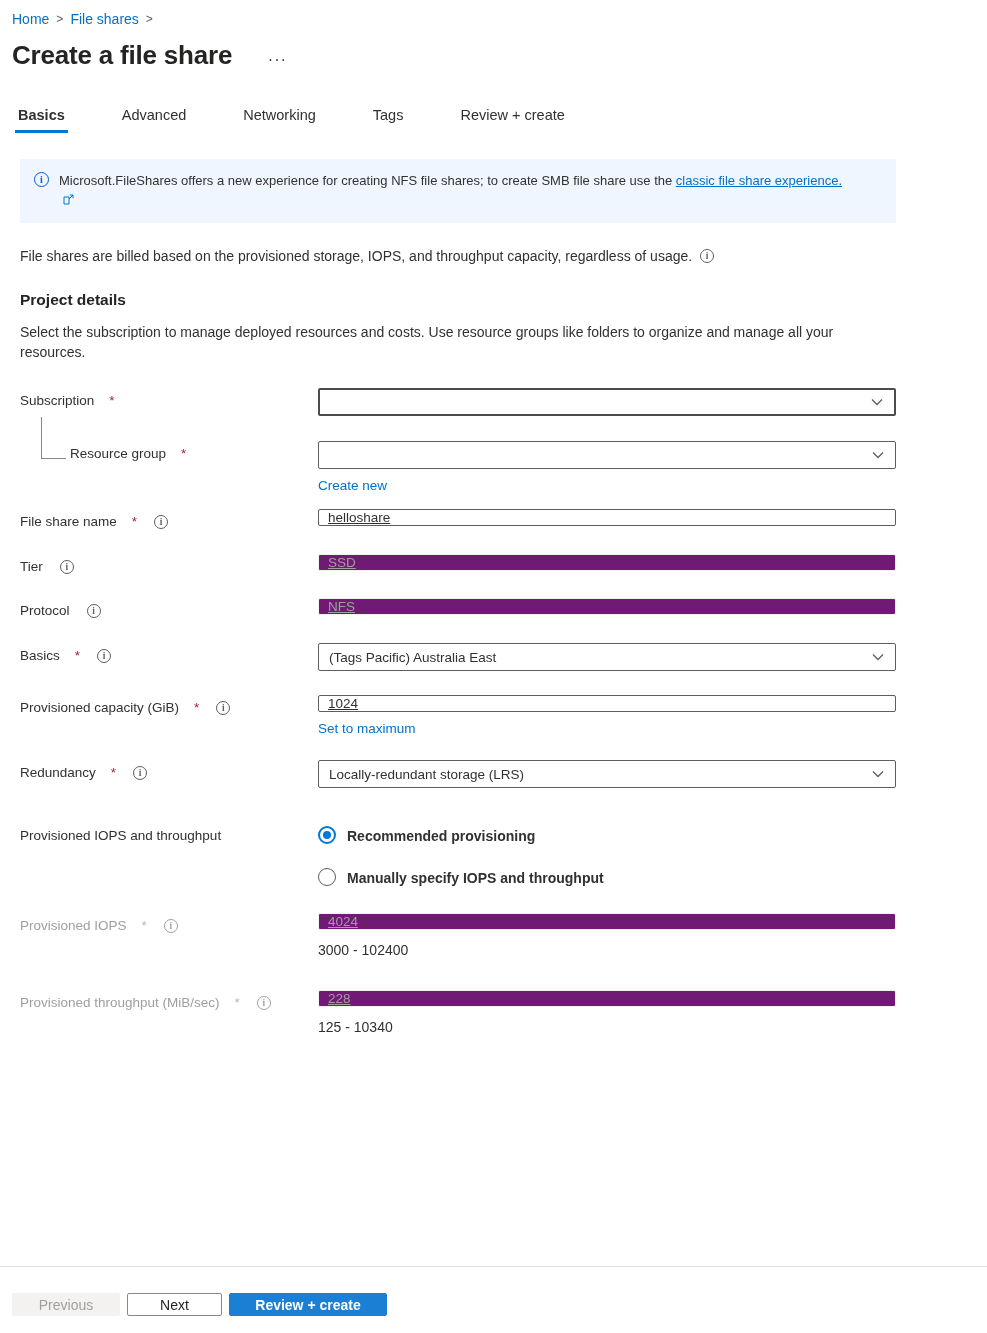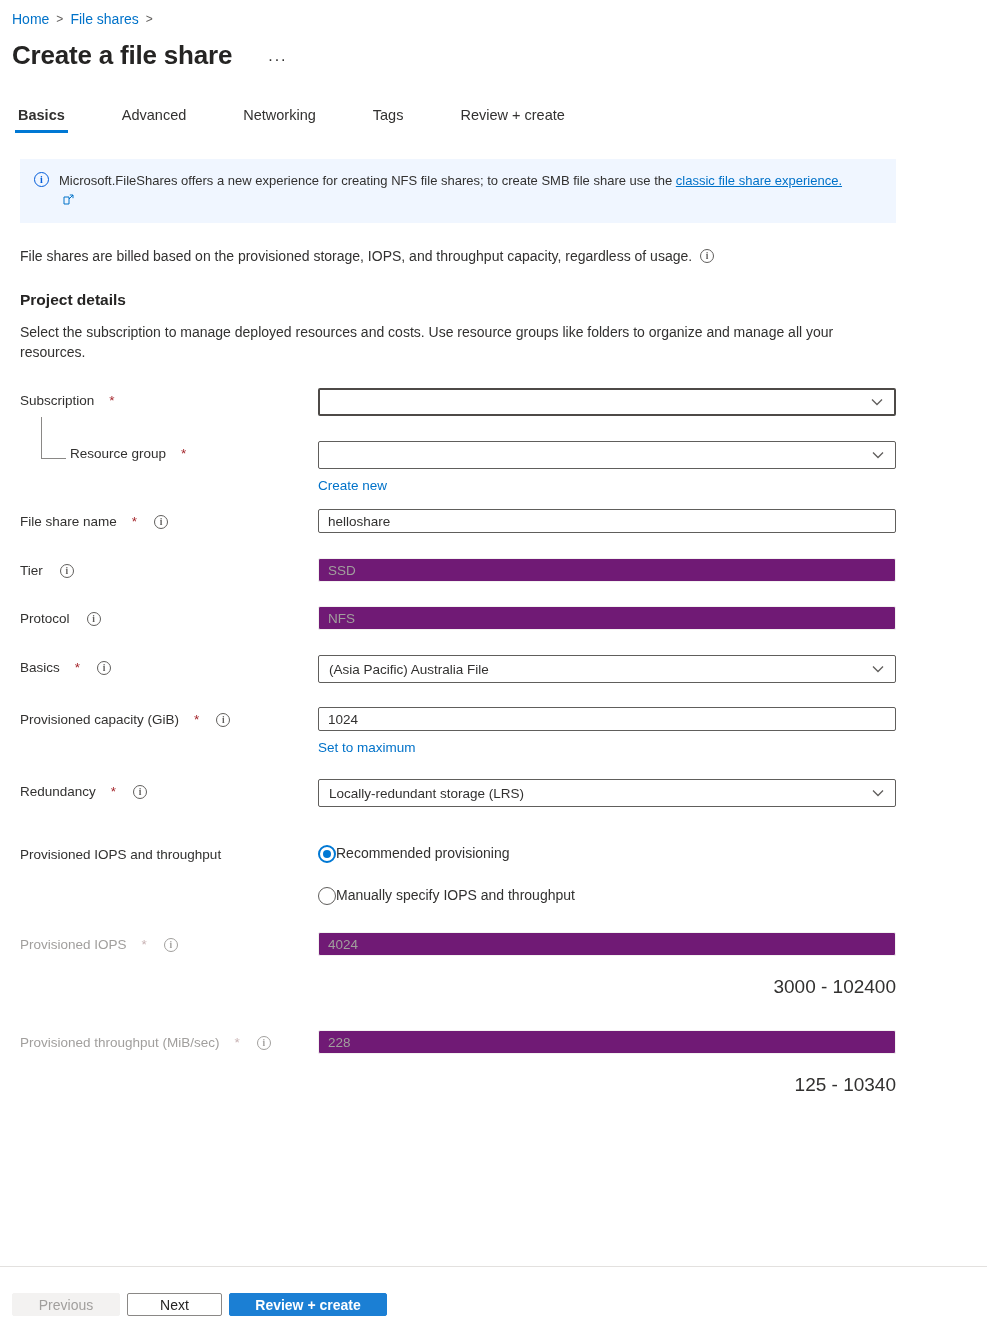--- a/index.html
+++ b/index.html
@@ -53,37 +53,37 @@
   .lbl.disabled { color:#a19f9d; }
   .lbl.disabled .req { color:#c8b2b3; }
   .lbl.disabled .icon-info { border-color:#a19f9d; color:#a19f9d; }
   .ctrl { flex:1; }
 
   .select-box { height:28px; border:1px solid #605e5c; border-radius:2px; background:#fff; display:flex; align-items:center;
     padding:0 10px; cursor:pointer; justify-content:space-between; font-size:13.5px; }
   .select-box.strong { border:2px solid #4d4a47; border-radius:2px; }
   .chevron { flex:0 0 auto; }
 
-  .text-input { width:100%; height:24px; border:1px solid #605e5c; border-radius:2px; padding:0 9px; font-size:13.5px;
-    color:#323130; font-family:inherit; background:#fff; }
+  .text-input { width:100%; height:17px; border:1px solid #605e5c; border-radius:2px; padding:0 9px; font-size:13.5px;
+    color:#323130; font-family:inherit; background:#fff;text-decoration:underline; }
   .text-input:disabled { background:#701a75; border-color:#f3f2f1; color:#a19f9d; }
 
   .link { color:#0072c9; font-size:13.5px; cursor:pointer; display:inline-block; }
   .under-link { margin-top:9px; }
 
   .connector { position:absolute; left:21px; top:-24px; width:25px; height:42px; border-left:1px solid #8a8886; border-bottom:1px solid #8a8886; }
 
   
-  .radio-line { display:flex; align-items:flex-start; cursor:pointer; }
+  .radio-line { display:flex; align-items:flex-end; gap:11px; cursor:pointer;font-weight:bold; }
   .radio { width:18px; height:18px; border-radius:50%; border:1px solid #605e5c; background:#fff; flex:0 0 auto; position:relative; }
   .radio.selected { border:2px solid #0078d4; }
   .radio.selected::after { content:""; position:absolute; left:3px; top:3px; width:8px; height:8px; border-radius:50%; background:#0078d4; }
   .radio-label { font-size:14px; }
 
-  .range-note { text-align:right; font-size:19px; margin-top:20px; color:#323130; }
+  .range-note { font-size:14px; margin-top:12px; color:#323130; }
 
   
   .footer { position:absolute; top:1266px; left:0; width:987px; border-top:1px solid #e3e1df; padding:26px 0 0 12px; display:flex; gap:7px; }
   .btn { height:23px; font-size:14px; font-family:inherit; border-radius:2px; display:inline-flex; align-items:center; justify-content:center; cursor:pointer; }
   .btn-disabled { background:#f3f2f1; border:1px solid #f3f2f1; color:#a19f9d; min-width:108px; cursor:default; }
   .btn-secondary { background:#fff; border:1px solid #8a8886; color:#252423; min-width:95px; }
   .btn-primary { background:#1b7fd4; border:1px solid #1b7fd4; color:#fff; font-weight:700; min-width:158px; }
 
   .mt-sub { margin-top:26px; position:relative; }
   .mt-rg { margin-top:25px; position:relative; }
@@ -205,21 +205,21 @@
   </div>
 
   <div class="row mt-25">
     <div class="lbl">
       <span>Basics</span>
       <span class="req">*</span>
       <span class="icon-info">i</span>
     </div>
     <div class="ctrl">
       <div class="select-box">
-        <span>(Asia Pacific) Australia File</span>
+        <span>(Tags Pacific) Australia East</span>
         <span class="chevron"><svg width="14" height="10" viewBox="0 0 14 10">
               <polyline points="2,2.5 7,7.5 12,2.5" fill="none" stroke="#605e5c" stroke-width="1.3"></polyline>
             </svg></span>
       </div>
     </div>
   </div>
 
   <div class="row mt-24">
     <div class="lbl">
       <span>Provisioned capacity (GiB)</span>

